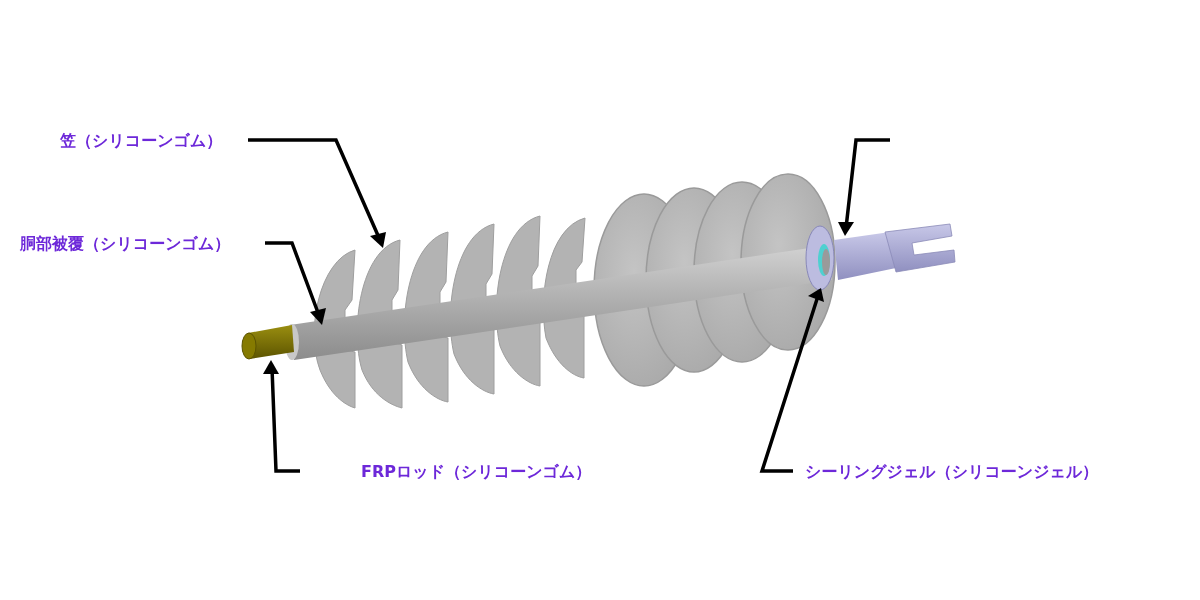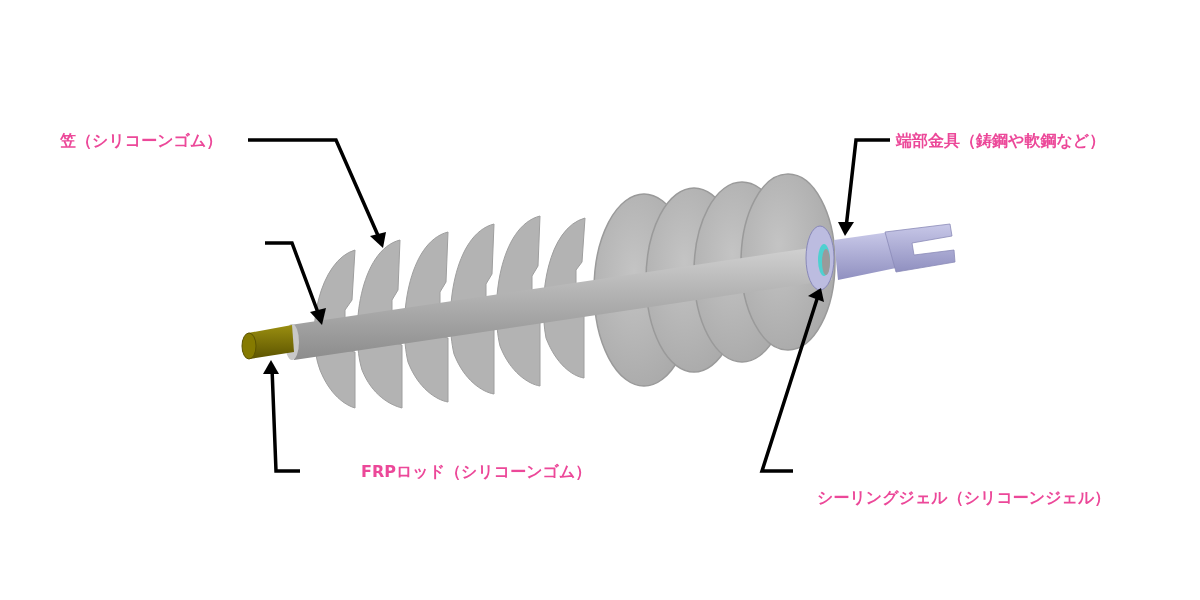--- a/index.html
+++ b/index.html
@@ -1,17 +1,17 @@
 <!DOCTYPE html>
 <html><head>
 <meta charset="utf-8">
 <style>
   html,body{margin:0;padding:0;background:#ffffff;}
   .canvas{position:relative;width:1200px;height:600px;overflow:hidden;background:#ffffff;}
-  .label{position:absolute;font-family:"DejaVu Sans","Liberation Sans",sans-serif;font-weight:bold;font-size:16px;color:#ec4899;white-space:nowrap;line-height:20px;}
+  .label{position:absolute;font-family:"DejaVu Sans","Liberation Sans",sans-serif;font-weight:bold;font-size:16px;color:#6d28d9;white-space:nowrap;line-height:20px;}
   svg.art{position:absolute;left:0;top:0;}
 </style>
 </head>
 <body>
 
 <div class="canvas">
   <svg class="art" width="1200" height="600" viewBox="0 0 1200 600">
     <defs>
       <linearGradient id="rodGrad" x1="0" y1="0" x2="0" y2="1">
         <stop offset="0" stop-color="#d2d2d2"></stop>
@@ -74,16 +74,16 @@
     <g fill="#000">
       <polygon points="383,248 370,236 386,232"></polygon>
       <polygon points="322,325 310,312 326,308"></polygon>
       <polygon points="845,236 838,222 854,222"></polygon>
       <polygon points="271,360 263,374 279,374"></polygon>
       <polygon points="821,288 808,296 824,302"></polygon>
     </g>
   </svg>
 
   <div class="label" style="left:60px;top:131px;">笠（シリコーンゴム）</div>
-  <div class="label" style="left:896px;top:131px;">端部金具（鋳鋼や軟鋼など）</div>
+  <div class="label" style="left:20px;top:234px;">胴部被覆（シリコーンゴム）</div>
   <div class="label" style="left:361px;top:462px;">FRPロッド（シリコーンゴム）</div>
-  <div class="label" style="left:805px;top:488px;margin-left:12px;">シーリングジェル（シリコーンジェル）</div>
+  <div class="label" style="left:805px;top:462px;">シーリングジェル（シリコーンジェル）</div>
 </div>
 
 </body></html>

